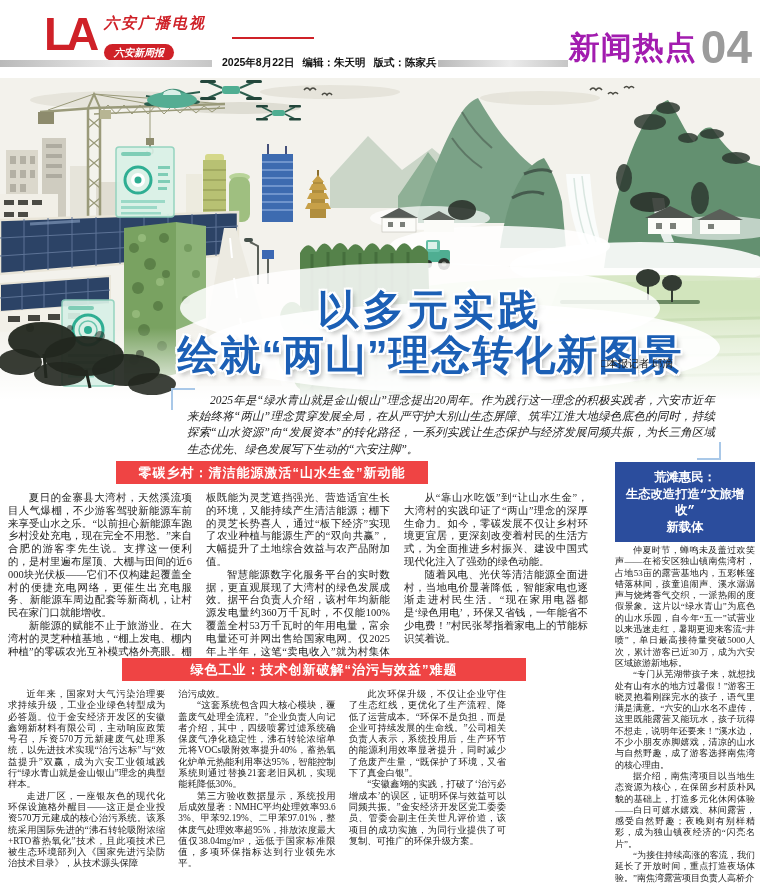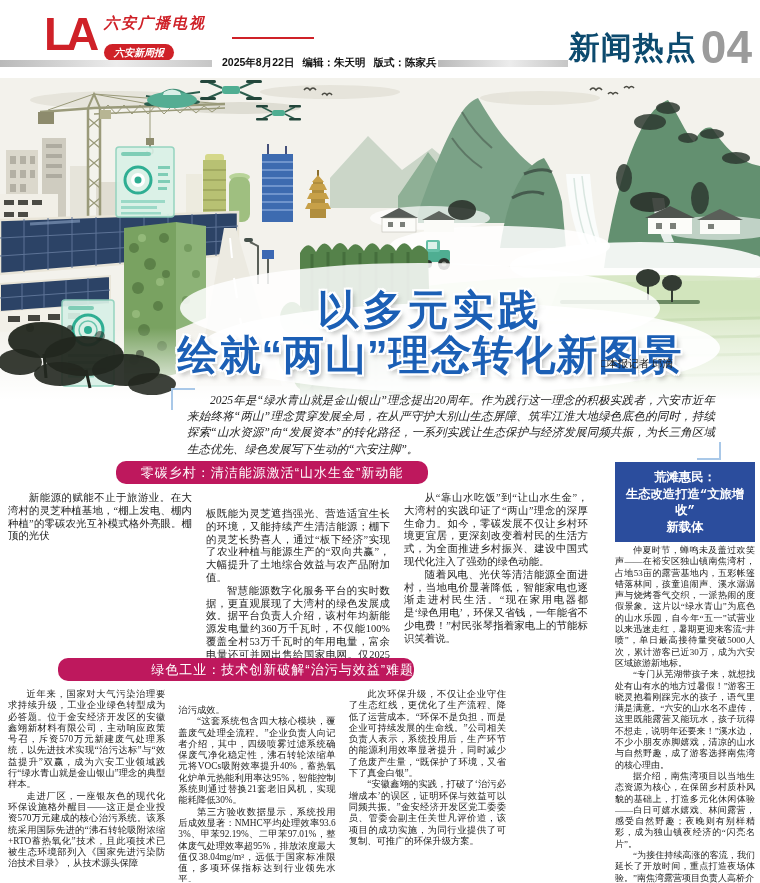--- a/index.html
+++ b/index.html
@@ -29,21 +29,21 @@
   .bar-left  { left:0;  width:212px; }
   .bar-right { left:438px; width:130px; }
   .dateline {
     position:absolute; left:218px; top:56px; width:215px; text-align:center;
     font-family:"Liberation Sans", sans-serif; font-weight:bold; font-size:10.5px; color:#111;
     white-space:nowrap;
   }
   .dateline span { margin:0 4px; }
   .pagehead { position:absolute; right:8px; top:26px; display:flex; align-items:flex-end; }
   .sec-label {
-    font-family:"Liberation Sans", sans-serif; font-weight:900; font-size:31px; color:#0c4a6e;
+    font-family:"Liberation Sans", sans-serif; font-weight:900; font-size:31px; color:#a21caf;
     letter-spacing:1px; line-height:40px;
   }
   .pageno {
     font-family:"Liberation Sans", sans-serif; font-weight:900; font-size:46px; color:#9b9b9b;
     line-height:42px; margin-left:4px;
   }
   
   .illus { position:absolute; left:0; top:78px; width:760px; height:322px; }
   
   .headline {
@@ -65,36 +65,36 @@
     content:""; position:absolute; right:-6px; bottom:-2px; width:22px; height:16px;
     border-right:2px solid #a9c8e8; border-bottom:2px solid #a9c8e8;
   }
   .lead p {
     font-style:italic; font-size:11.5px; line-height:16.2px; text-indent:2em;
     text-align:justify; word-break:break-all; color:#222;
   }
   
   .sec { position:absolute; }
   .secbar {
-    background:#be185d; color:#fff; text-align:center;
-    font-family:"Liberation Sans", sans-serif; font-weight:normal; font-size:13px;
-    height:23px; line-height:23px; letter-spacing:1px;border-radius:10px;
+    background:#ef4444; color:#fff; text-align:center;
+    font-family:"Liberation Sans", sans-serif; font-weight:bold; font-size:13px;
+    height:23px; line-height:23px; letter-spacing:1px;
   }
   .sec1 { left:8px; top:461px; width:580px; }
   .secbar1 { margin-left:108px; width:312px; }
   .sec2 { left:8px; top:658px; width:498px; }
-  .secbar2 { margin-left:50px; width:356px;text-align:right; }
+  .secbar2 { margin-left:114px; width:404px; }
   .cols { display:flex; margin-top:8px; overflow:hidden; }
   .cols1 { gap:14px; height:166px; }
   .cols2 { gap:13px; height:193px; }
   .col { flex:1; }
   .col p { text-align:justify; text-indent:2em; word-break:break-all; color:#1c1c1c; }
   .cols1 .col p { font-size:10.4px; line-height:12.8px; }
   .cols2 .col p { font-size:9.3px;  line-height:11.3px; }
-  .col p.cont { text-indent:0;margin-top:16px; }
+  .col p.cont { text-indent:0; }
   
   .sidebar { position:absolute; left:615px; top:462px; width:140px; height:421px; overflow:hidden; }
   .sidebox {
     background:#2b4d9d; color:#fff; text-align:center; padding:8px 2px 6px;
     font-family:Liberation Mono, monospace; font-weight:bold; font-size:12.3px; line-height:16.5px;
   }
   .sidebody { margin-top:3px; }
   .sidebody p { font-size:9px; line-height:11.3px; text-align:justify; text-indent:2em; word-break:break-all; color:#1c1c1c; }
 </style>
 </head>
@@ -451,20 +451,21 @@
   <div class="byline">□本报记者 邱滴</div>
 
   <div class="lead">
     <p>2025年是“绿水青山就是金山银山”理念提出20周年。作为践行这一理念的积极实践者，六安市近年来始终将“两山”理念贯穿发展全局，在从严守护大别山生态屏障、筑牢江淮大地绿色底色的同时，持续探索“山水资源”向“发展资本”的转化路径，一系列实践让生态保护与经济发展同频共振，为长三角区域生态优先、绿色发展写下生动的“六安注脚”。</p>
   </div>
 
   <section class="sec sec1">
     <div class="secbar secbar1">零碳乡村：清洁能源激活“山水生金”新动能</div>
     <div class="cols cols1">
       <div class="col">
+        <p>夏日的金寨县大湾村，天然溪流项目人气爆棚，不少游客驾驶新能源车前来享受山水之乐。“以前担心新能源车跑乡村没处充电，现在完全不用愁。”来自合肥的游客李先生说。支撑这一便利的，是村里遍布屋顶、大棚与田间的近6000块光伏板——它们不仅构建起覆盖全村的便捷充电网络，更催生出充电服务、新能源车周边配套等新商机，让村民在家门口就能增收。</p>
         <p>新能源的赋能不止于旅游业。在大湾村的灵芝种植基地，“棚上发电、棚内种植”的零碳农光互补模式格外亮眼。棚顶的光伏</p>
       </div>
       <div class="col">
         <p class="cont">板既能为灵芝遮挡强光、营造适宜生长的环境，又能持续产生清洁能源；棚下的灵芝长势喜人，通过“板下经济”实现了农业种植与能源生产的“双向共赢”，大幅提升了土地综合效益与农产品附加值。</p>
         <p>智慧能源数字化服务平台的实时数据，更直观展现了大湾村的绿色发展成效。据平台负责人介绍，该村年均新能源发电量约360万千瓦时，不仅能100%覆盖全村53万千瓦时的年用电量，富余电量还可并网出售给国家电网。仅2025年上半年，这笔“卖电收入”就为村集体带来56万元额外收益。</p>
       </div>
       <div class="col">
         <p>从“靠山水吃饭”到“让山水生金”，大湾村的实践印证了“两山”理念的深厚生命力。如今，零碳发展不仅让乡村环境更宜居，更深刻改变着村民的生活方式，为全面推进乡村振兴、建设中国式现代化注入了强劲的绿色动能。</p>
         <p>随着风电、光伏等清洁能源全面进村，当地电价显著降低，智能家电也逐渐走进村民生活。“现在家用电器都是‘绿色用电’，环保又省钱，一年能省不少电费！”村民张琴指着家电上的节能标识笑着说。</p>
       </div>

